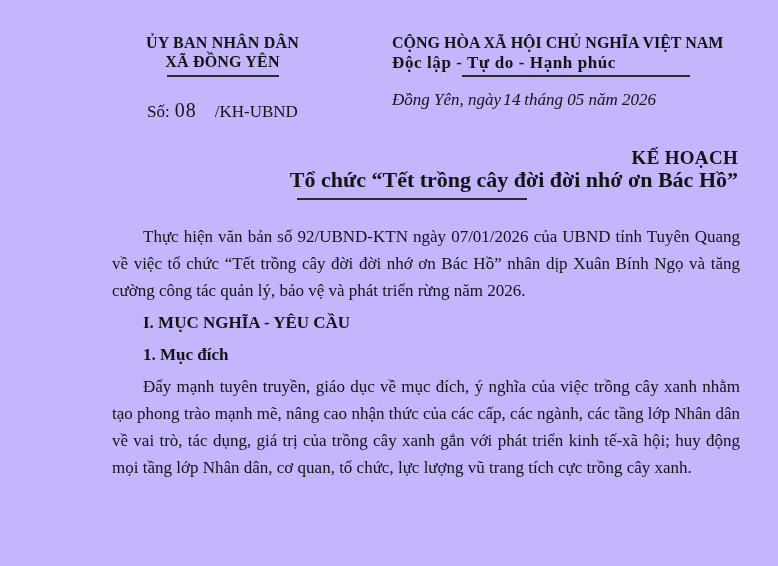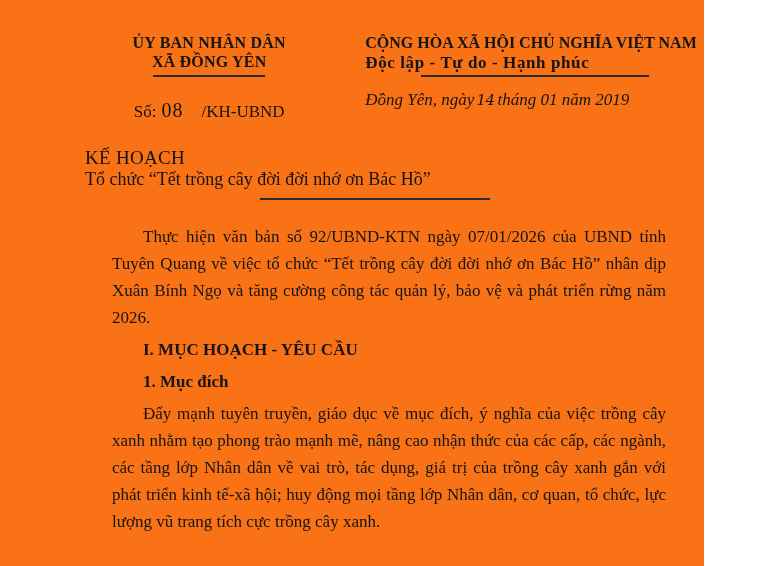--- a/index.html
+++ b/index.html
@@ -1,40 +1,40 @@
 <!DOCTYPE html>
 <html><head>
 <meta charset="utf-8">
 <style>
   * { margin: 0; padding: 0; box-sizing: border-box; }
   html, body { background: #ffffff; }
   .page {
     position: relative;
-    width: 704px;
+    width: 778px;
     height: 566px;
-    background: #f97316;
+    background: #c4b5fd;
     color: #141414;
     font-family: "Liberation Serif", serif;
     overflow: hidden;
   }
   .header { display: flex; padding-top: 33px; }
   .header-left  { width: 335px; margin-left: 55px; text-align: center; }
   .header-right { width: 368px; margin-left: 2px;  text-align: left; }
   .org-line    { font-weight: bold; font-size: 16px; line-height: 19px; letter-spacing: 0.2px; }
   .rule-left   { width: 112px; height: 2px; background: #2b2b2b; margin: 4px auto 0; }
   .nation-line { font-weight: bold; font-size: 16px; line-height: 19px; }
   .motto-line  { font-weight: bold; font-size: 17px; line-height: 21px; letter-spacing: 0.6px; }
   .rule-right  { width: 228px; height: 2px; background: #2b2b2b; margin: 2px auto 0; }
   .doc-number  { margin-top: 22px; font-size: 17px; }
   .doc-number .num { font-size: 20px; display: inline-block; margin: 0 18px 0 5px; letter-spacing: 1px; }
   .place-date  { margin-top: 13px; font-style: italic; font-size: 17px; }
   .place-date .day { font-size: 15px; font-family: "DejaVu Serif", serif; display: inline-block; margin: 0 3px 0 2px; letter-spacing: -0.5px; }
-  .title-block { margin: 25px 40px 0 85px; text-align: left; font-weight: normal; }
+  .title-block { margin: 25px 40px 0 85px; text-align: right; font-weight: bold; }
   .title-main  { font-size: 19px; line-height: 22px; letter-spacing: 0.3px; }
-  .title-sub   { font-size: 18px; line-height: 21px; }
+  .title-sub   { font-size: 22px; line-height: 21px; }
   .title-rule  { width: 230px; height: 2px; background: #2b2b2b; margin: 8px auto 0; }
   .body-text { margin: 23px 38px 17px 112px; font-size: 17px; line-height: 27px; text-align: justify; }
   .body-text p { text-indent: 31px; margin-bottom: 5px; }
   .heading { font-weight: bold; text-indent: 31px; margin-bottom: 5px; }
 </style>
 </head>
 <body>
 
 <div class="page">
 
@@ -44,31 +44,31 @@
       <div class="org-line">ỦY BAN NHÂN DÂN</div>
       <div class="org-line">XÃ ĐỒNG YÊN</div>
       <div class="rule-left"></div>
       <div class="doc-number"><span>Số:</span><span class="num">08</span><span>/KH-UBND</span></div>
     </div>
 
     <div class="header-right">
       <div class="nation-line">CỘNG HÒA XÃ HỘI CHỦ NGHĨA VIỆT NAM</div>
       <div class="motto-line">Độc lập - Tự do - Hạnh phúc</div>
       <div class="rule-right"></div>
-      <div class="place-date"><span>Đồng Yên, ngày</span><span class="day">14</span><span>tháng 01 năm 2019</span></div>
+      <div class="place-date"><span>Đồng Yên, ngày</span><span class="day">14</span><span>tháng 05 năm 2026</span></div>
     </div>
 
   </div>
 
   <div class="title-block">
     <div class="title-main">KẾ HOẠCH</div>
     <div class="title-sub">Tổ chức “Tết trồng cây đời đời nhớ ơn Bác Hồ”</div>
     <div class="title-rule"></div>
   </div>
 
   <div class="body-text">
     <p>Thực hiện văn bản số 92/UBND-KTN ngày 07/01/2026 của UBND tỉnh Tuyên Quang về việc tổ chức “Tết trồng cây đời đời nhớ ơn Bác Hồ” nhân dịp Xuân Bính Ngọ và tăng cường công tác quản lý, bảo vệ và phát triển rừng năm 2026.</p>
-    <p class="heading">I. MỤC HOẠCH - YÊU CẦU</p>
+    <p class="heading">I. MỤC NGHĨA - YÊU CẦU</p>
     <p class="heading">1. Mục đích</p>
     <p>Đẩy mạnh tuyên truyền, giáo dục về mục đích, ý nghĩa của việc trồng cây xanh nhằm tạo phong trào mạnh mẽ, nâng cao nhận thức của các cấp, các ngành, các tầng lớp Nhân dân về vai trò, tác dụng, giá trị của trồng cây xanh gắn với phát triển kinh tế-xã hội; huy động mọi tầng lớp Nhân dân, cơ quan, tổ chức, lực lượng vũ trang tích cực trồng cây xanh.</p>
   </div>
 
 </div>
 
 </body></html>

